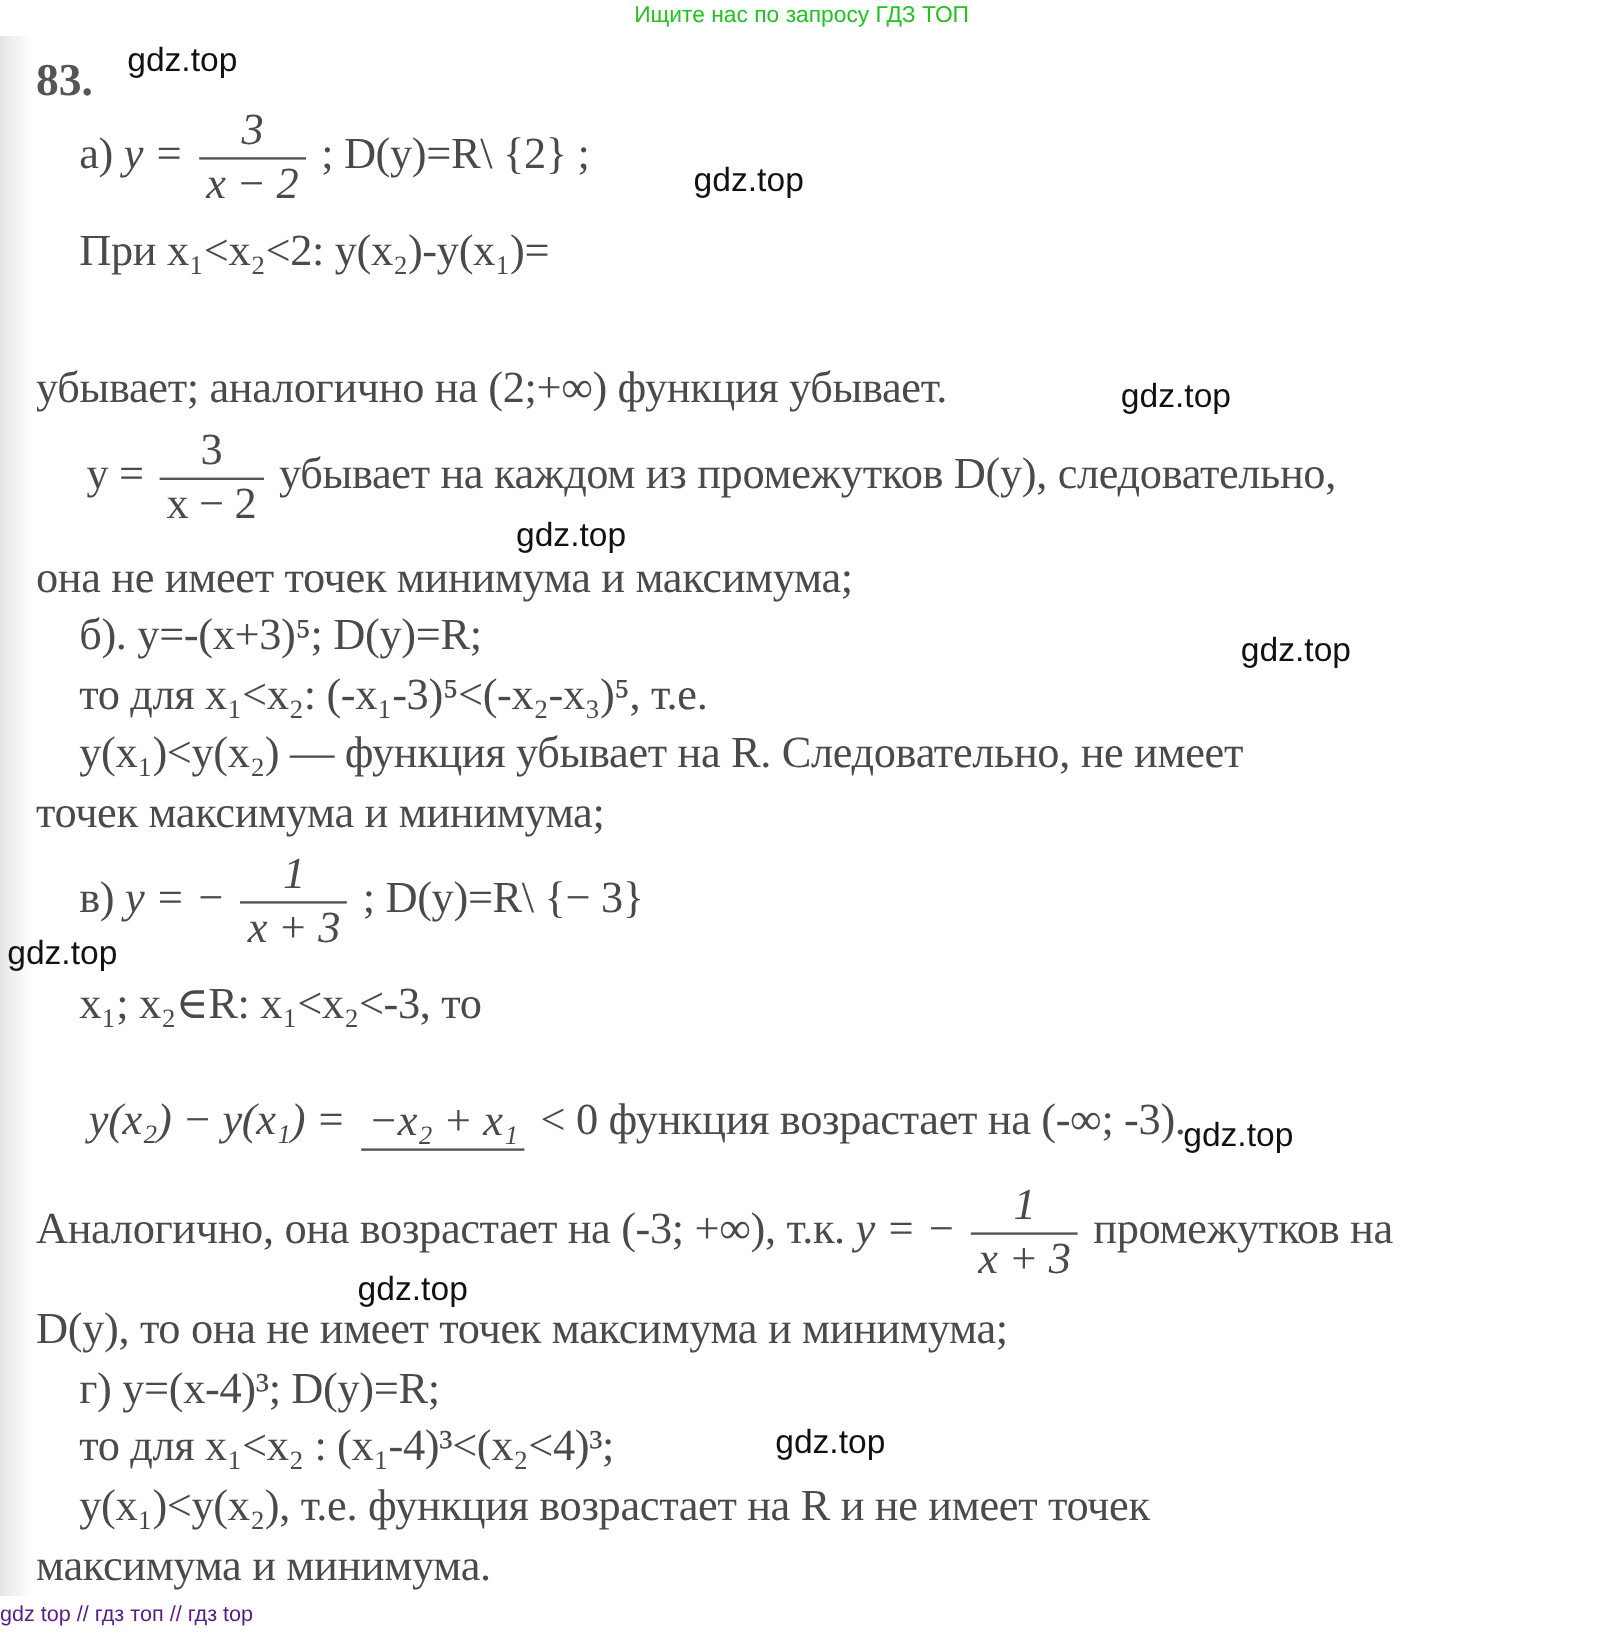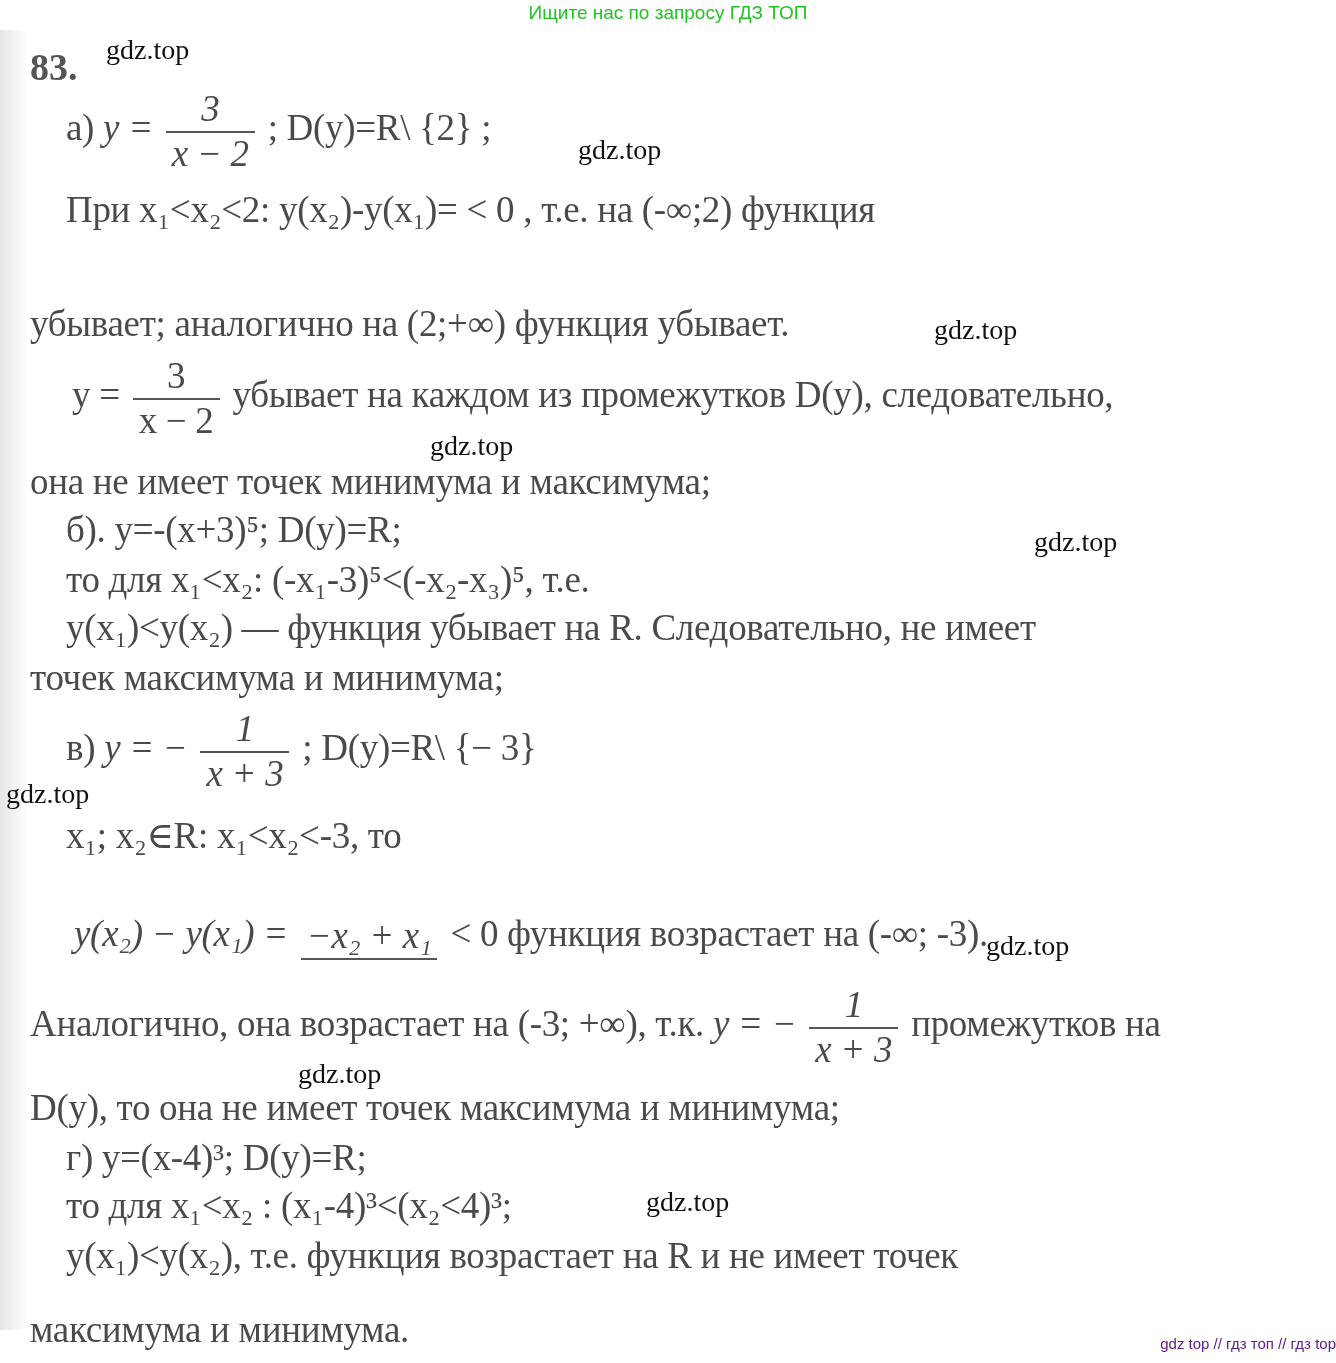--- a/index.html
+++ b/index.html
@@ -8,31 +8,31 @@
     background: #ffffff;
     font-family: "Liberation Serif", "DejaVu Serif", serif;
     color: #4a4a4a;
   }
   .top-banner {
     position: absolute; left: 0; right: 0; top: 2px; text-align: center;
     font-family: "Liberation Sans", "DejaVu Sans", sans-serif;
     font-size: 19px; color: #22c322;
   }
   .bottom-banner {
-    position: absolute; left: 0; right: 0; top: 1335px; text-align: right;
+    position: absolute; left: 0; right: 0; top: 1335px; text-align: left;
     font-family: "Liberation Sans", "DejaVu Sans", sans-serif;
-    font-size: 15px; color: #5a1a8a;
+    font-size: 18px; color: #5a1a8a;
   }
   .scan {
     position: absolute; left: 0; top: 30px; width: 1336px; height: 1300px;
     background: linear-gradient(to right, #e6e6e6 0px, #f3f3f3 14px, #ffffff 28px);
   }
   .line { position: absolute; font-size: 37px; white-space: nowrap; letter-spacing: -0.3px; }
   .wm {
-    position: absolute; font-family: Liberation Serif, serif;
+    position: absolute; font-family: Liberation Sans, sans-serif;
     font-size: 28px; color: #111; white-space: nowrap;
   }
   .num { position: absolute; font-weight: bold; font-size: 38px; color: #555; left: 30px; top: 45px; }
   .frac { display: inline-block; vertical-align: middle; text-align: center; margin: 0 4px; }
   .frac .n, .frac .d { display: block; padding: 0 6px; line-height: 1.15; }
   .frac .n { border-bottom: 2px solid #555; }
   .it { font-style: italic; }
 </style>
 </head>
 <body>
@@ -50,21 +50,20 @@
   <span class="frac it">
     <span class="n">3</span>
     <span class="d">x − 2</span>
   </span>
   <span>; D(y)=R\ {2} ;</span>
 </div>
 <div class="wm" style="left:578px;top:134px;">gdz.top</div>
 
 <div class="line" style="left:66px;top:188px;">
   <span>При x₁&lt;x₂&lt;2: y(x₂)-y(x₁)=</span>
-  <span>&lt; 0 , т.е. на (-∞;2) функция</span>
 </div>
 
 <div class="line" style="left:30px;top:302px;">убывает; аналогично на (2;+∞) функция убывает.</div>
 <div class="wm" style="left:934px;top:314px;">gdz.top</div>
 
 <div class="line" style="left:72px;top:355px;">
   <span>y =</span>
   <span class="frac">
     <span class="n">3</span>
     <span class="d">x − 2</span>
@@ -113,15 +112,15 @@
   <span>промежутков на</span>
 </div>
 <div class="wm" style="left:298px;top:1058px;">gdz.top</div>
 
 <div class="line" style="left:30px;top:1086px;">D(y), то она не имеет точек максимума и минимума;</div>
 
 <div class="line" style="left:66px;top:1136px;">г) y=(x-4)³; D(y)=R;</div>
 <div class="line" style="left:66px;top:1184px;">то для x₁&lt;x₂ : (x₁-4)³&lt;(x₂&lt;4)³;</div>
 <div class="wm" style="left:646px;top:1186px;">gdz.top</div>
 <div class="line" style="left:66px;top:1234px;">y(x₁)&lt;y(x₂), т.е. функция возрастает на R и не имеет точек</div>
-<div class="line" style="left:30px;top:1284px;margin-top:24px;">максимума и минимума.</div>
+<div class="line" style="left:30px;top:1284px;">максимума и минимума.</div>
 
 <div class="bottom-banner">gdz top  //  гдз топ  //  гдз top</div>
 
 </body></html>

